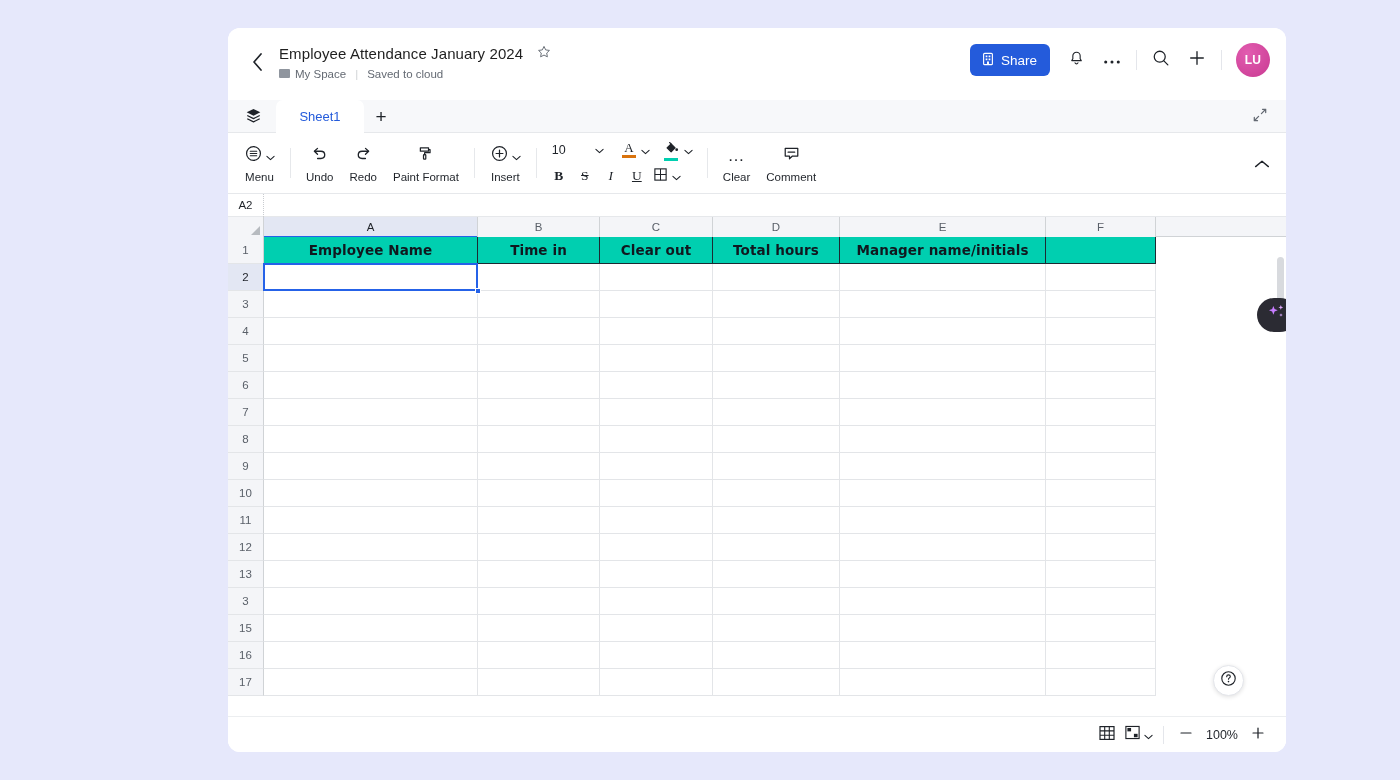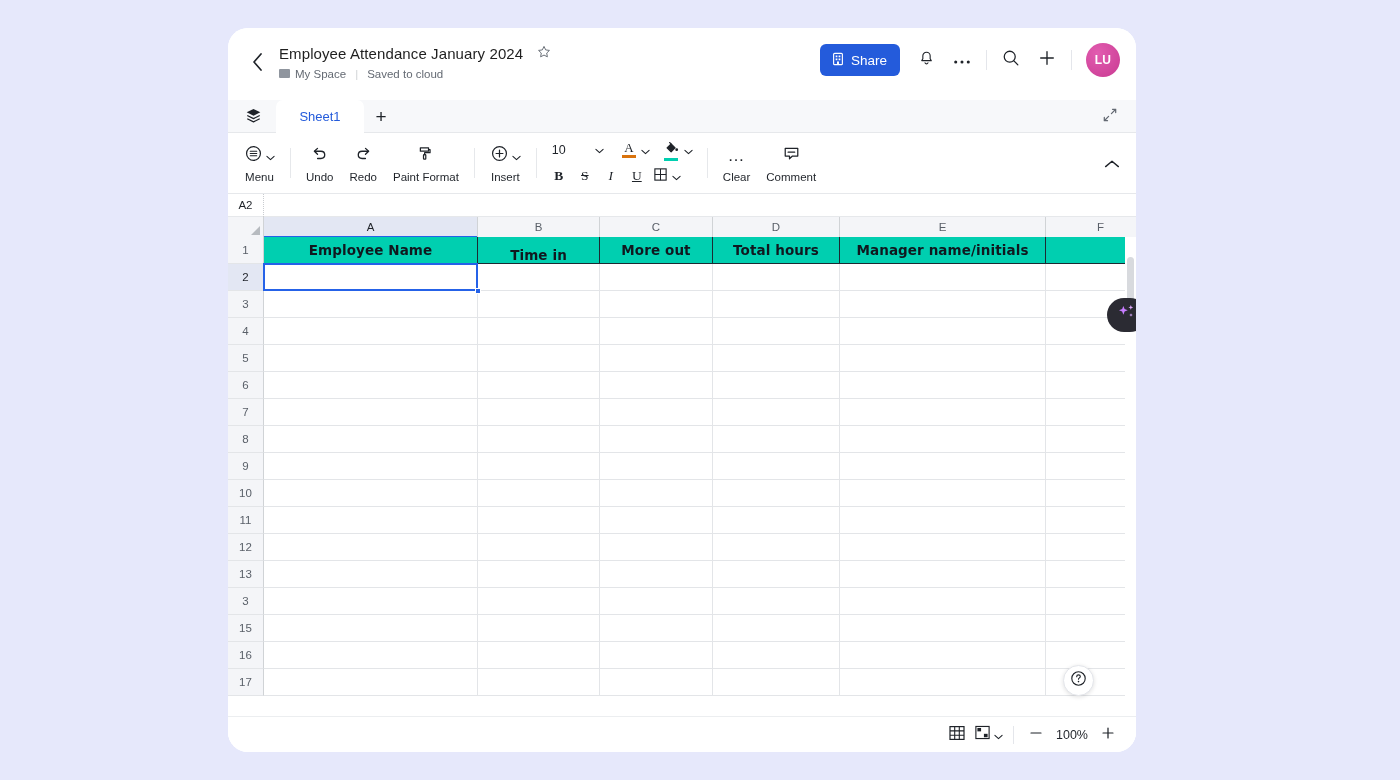--- a/index.html
+++ b/index.html
@@ -6,23 +6,23 @@
   html, body {
     width: 1400px; height: 780px;
     background: #e6e8fb;
     font-family: "Liberation Sans", sans-serif;
     overflow: hidden;
   }
 
   #window {
     position: absolute;
     left: 228px; top: 28px;
-    width: 908px; height: 724px;
+    width: 1058px; height: 724px;
     background: #ffffff;
-    border-radius: 20px;
+    border-radius: 12px;
     overflow: hidden;
   }
 
   
   .titlebar {
     position: relative;
     height: 72px;
     background: #fff;
   }
   .back-chevron {
@@ -722,25 +722,25 @@
           </div>
           <div class="rowhead">
             <span>17</span>
           </div>
         </div>
       <div class="cells-col" id="cells">
         <div class="grid-row">
             <div class="cell hdr" style="width: 214px;">
               <span>Employee Name</span>
             </div>
-            <div class="cell hdr" style="width: 122px; align-items: flex-end;">
+            <div class="cell hdr" style="width: 122px;">
               <span>Time in</span>
             </div>
             <div class="cell hdr" style="width: 113px;">
-              <span>More out</span>
+              <span>Clear out</span>
             </div>
             <div class="cell hdr" style="width: 127px;">
               <span>Total hours</span>
             </div>
             <div class="cell hdr" style="width: 206px;">
               <span>Manager name/initials</span>
             </div>
             <div class="cell hdr" style="width: 110px;">
               <span></span>
             </div>

